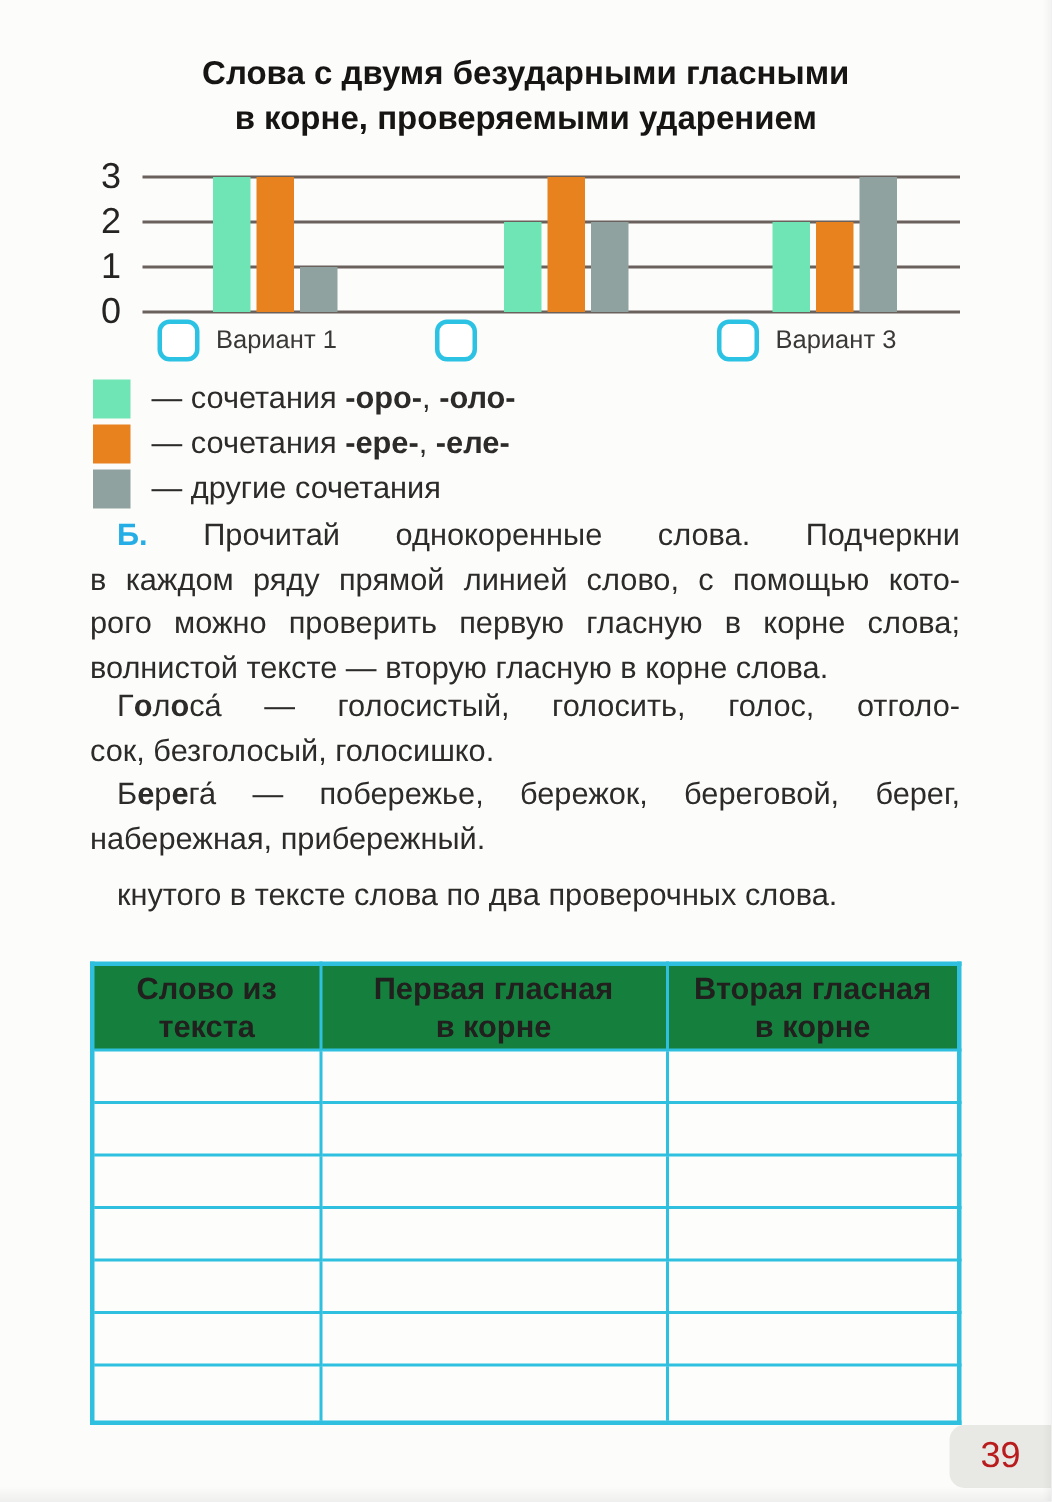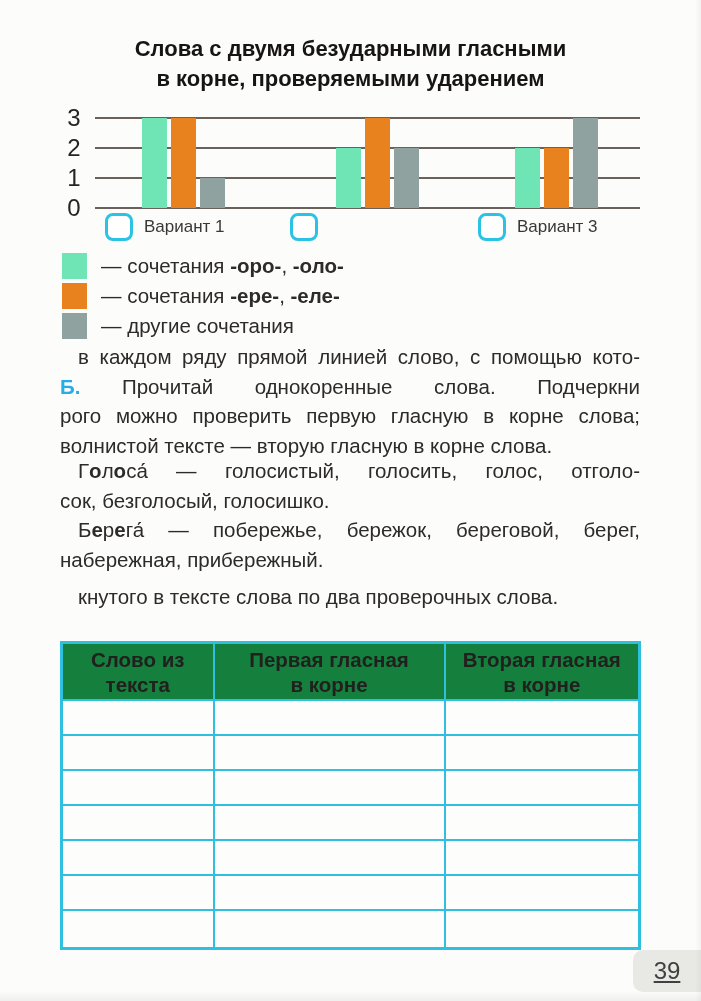--- a/index.html
+++ b/index.html
@@ -55,21 +55,21 @@
   .qtable{border-width:3px;}
   .qtable th{background:#15803d;font-weight:bold;font-size:20.5px;line-height:25px;
     white-space:pre-line;text-align:center;vertical-align:middle;height:53px;
     padding:1px 2px;color:#21201e;}
   .qtable td{height:31px;background:#fdfdfc;}
   .qtable tr:last-child td{height:34px;}
 
   
   .pagenum{position:absolute;top:950px;right:0;width:68px;height:42px;
     background:#e8e8e5;border-radius:10px 0 0 10px;display:flex;
-    align-items:center;justify-content:center;font-size:24px;color:#404040;text-decoration:underline;}
+    align-items:center;justify-content:center;font-size:24px;color:#b91c1c;}
 </style>
 </head>
 <body>
 
 <div class="page">
 
   <div class="title">
     <div>Слова с двумя безударными гласными</div>
     <div>в корне, проверяемыми ударением</div>
   </div>
@@ -125,22 +125,22 @@
         <div class="swatch" style="background: rgb(232, 130, 30);"></div>
         <div class="legend-text"><span>— сочетания </span><span class="b ">-ере-</span><span>, </span><span class="b ">-еле-</span></div>
       </div>
       <div class="legend-row">
         <div class="swatch" style="background: rgb(143, 162, 160);"></div>
         <div class="legend-text"><span>— другие сочетания</span></div>
       </div>
     </div>
 
   <div class="para" style="top:342px">
+      <div class="tline"><span class="lbl">Б.</span><span> Прочитай однокоренные слова. Подчеркни</span></div>
       <div class="tline"><span>в каждом ряду прямой линией слово, с помощью кото-</span></div>
-      <div class="tline"><span class="lbl">Б.</span><span> Прочитай однокоренные слова. Подчеркни</span></div>
       <div class="tline"><span>рого можно проверить первую гласную в корне слова;</span></div>
       <div class="tline"><span>волнистой тексте — вторую гласную в корне слова.</span></div>
     </div>
 
   <div class="para" style="top:456px">
       <div class="tline"><span>Г</span><span class="b ">о</span><span>л</span><span class="b ">о</span><span>са́</span><span> — голосистый, голосить, голос, отголо-</span></div>
       <div class="tline"><span>сок, безголосый, голосишко.</span></div>
     </div>
 
   <div class="para" style="top:515px">

